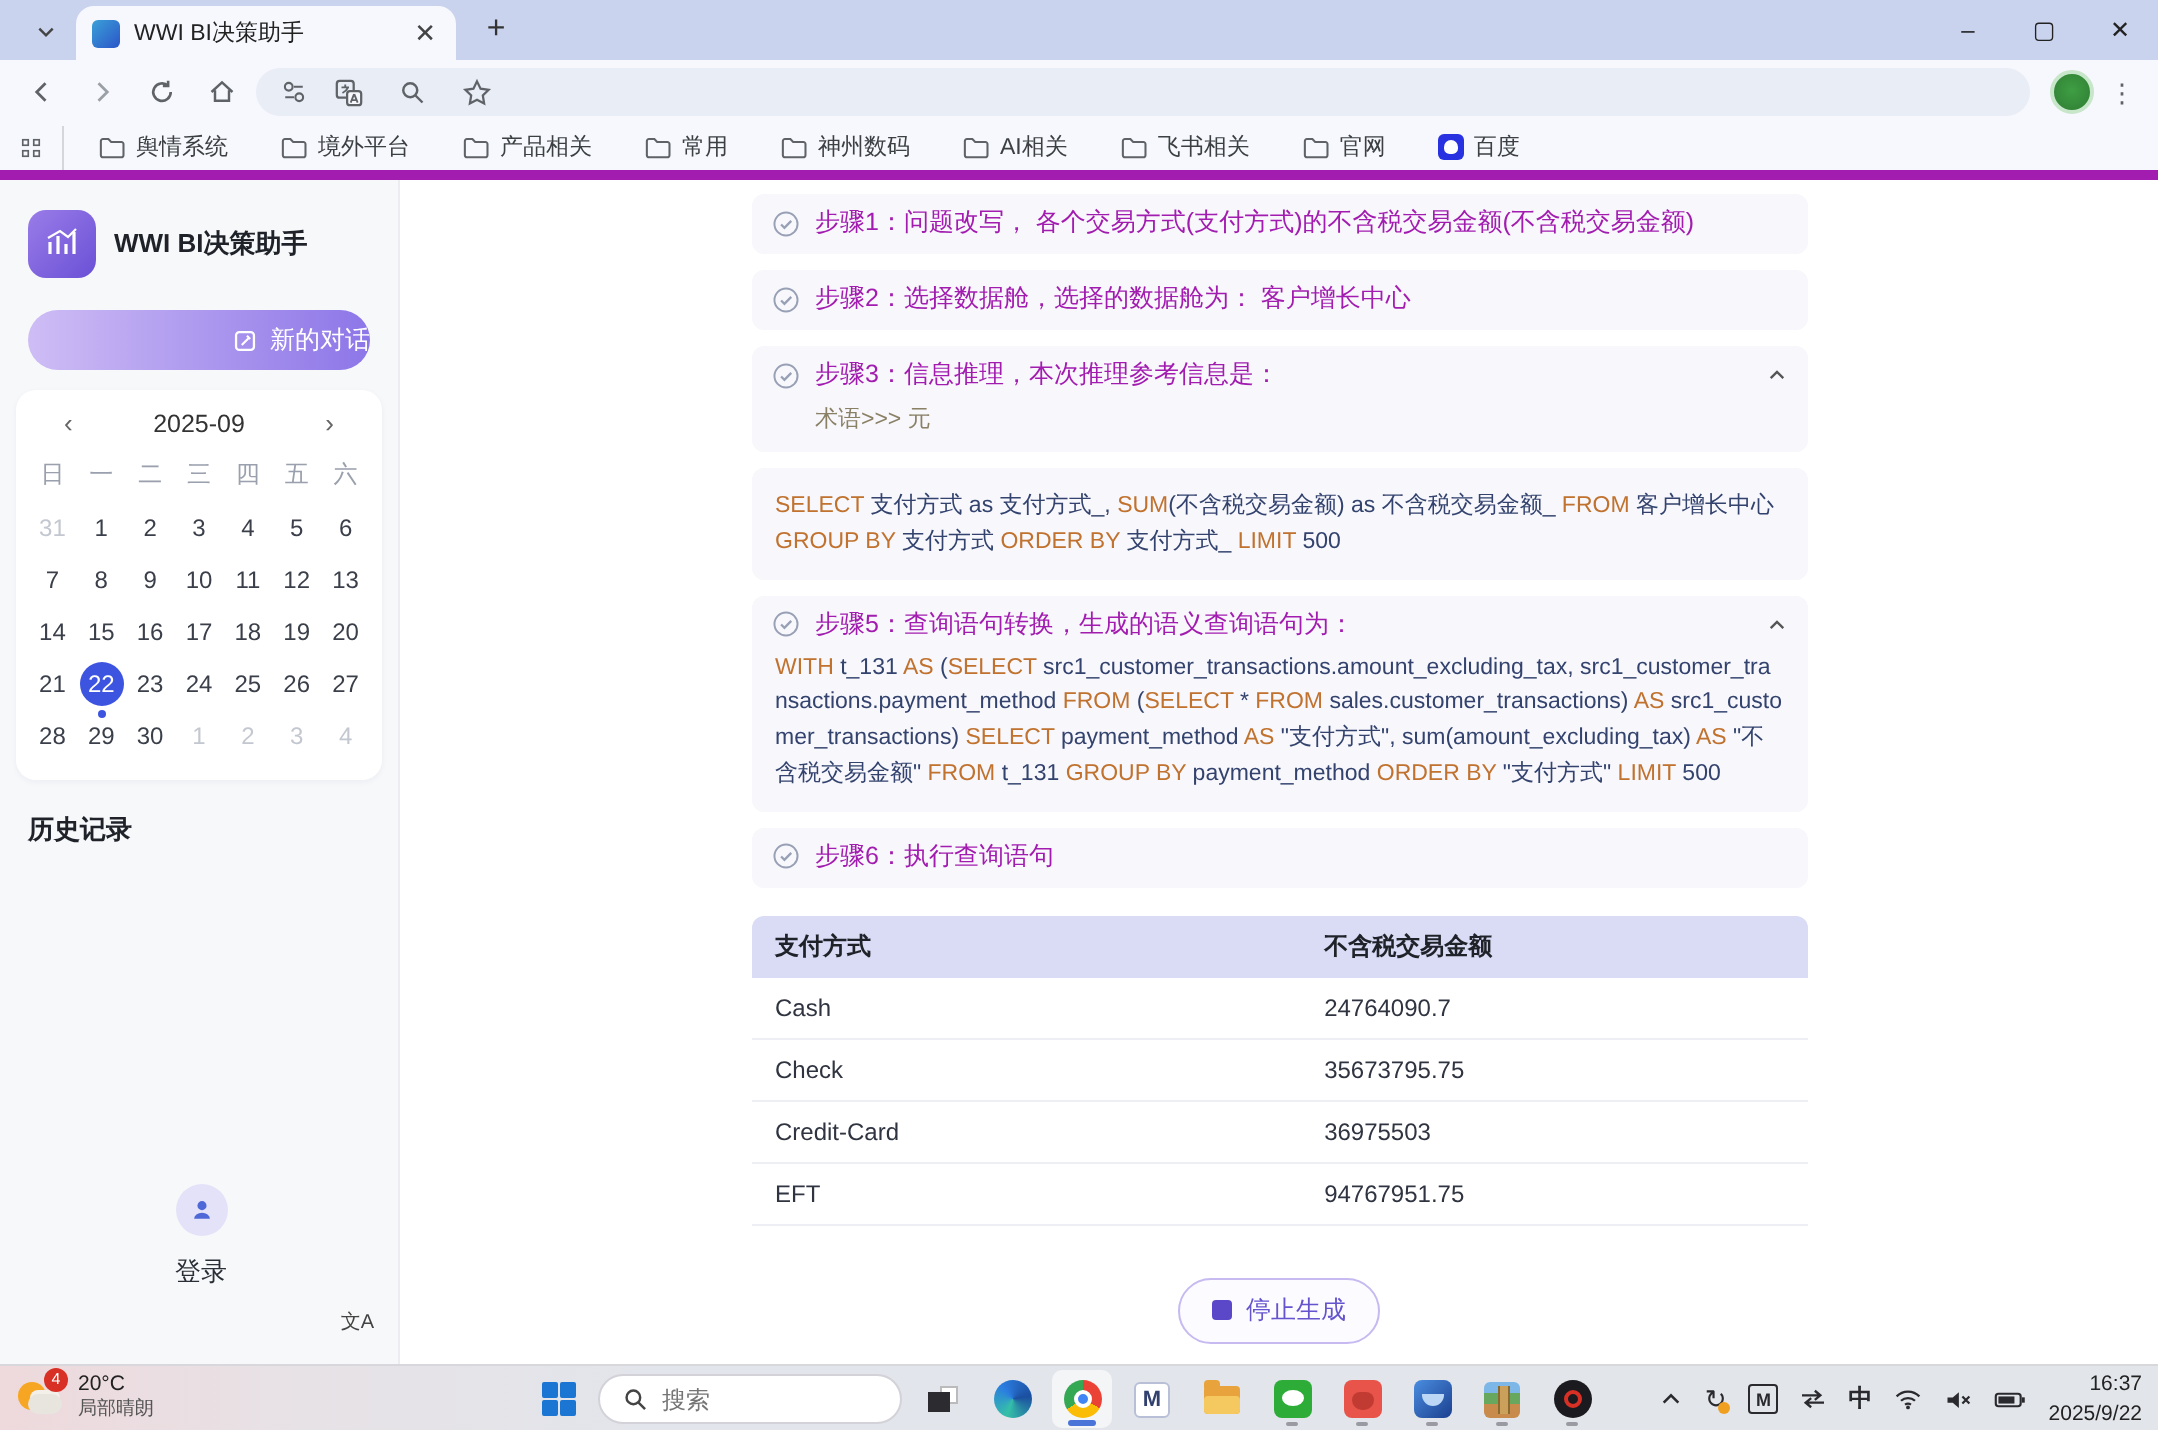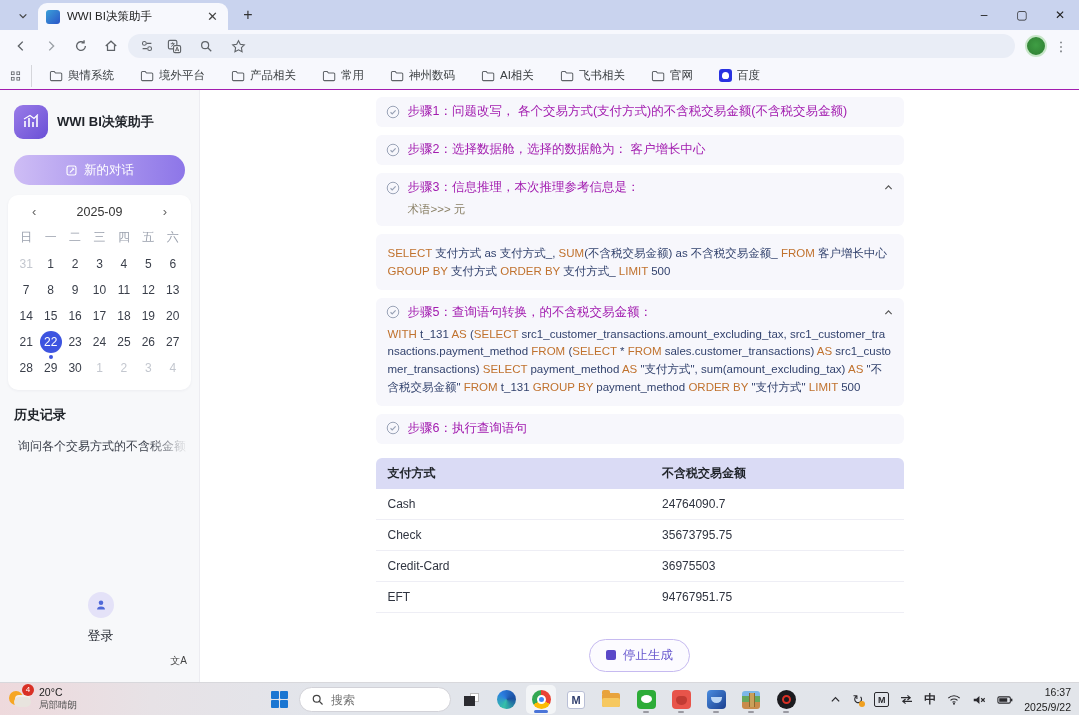--- a/index.html
+++ b/index.html
@@ -19,35 +19,35 @@
 
   .toolbar { height:32px; background:#f7f8fd; display:flex; align-items:center; padding:0 8px; gap:4px; }
   .nav-btn { width:26px; height:26px; border-radius:50%; display:flex; align-items:center; justify-content:center; color:#5f6368; flex:none; }
   .addr { flex:1; height:24px; background:#e9edf6; border-radius:12px; display:flex; align-items:center; padding:0 4px 0 12px; gap:8px; min-width:0; }
   .addr-site-icon { color:#5f6368; flex:none; }
   .addr-url { font-size:12px; color:#26282c; flex:1; white-space:nowrap; overflow:hidden; }
   .addr-ic { width:24px; height:22px; display:flex; align-items:center; justify-content:center; color:#5f6368; flex:none; }
   .avatar { width:22px; height:22px; border-radius:50%; background:radial-gradient(circle at 50% 45%,#3f9e44,#2e7d32); margin-left:6px; flex:none; border:2px solid #c8e6c9; }
   .kebab { width:20px; height:22px; display:flex; align-items:center; justify-content:center; color:#5f6368; font-size:13px; letter-spacing:0; }
 
-  .bookmarks { height:28px; background:#f7f8fd; border-bottom:1px solid #a21caf; display:flex; align-items:center; padding:0 10px; }
+  .bookmarks { height:28px; background:#f7f8fd; border-bottom:5px solid #a21caf; display:flex; align-items:center; padding:0 10px; }
   .apps-grid { width:22px; height:22px; display:flex; align-items:center; justify-content:center; color:#5f6368; margin-right:8px; border-right:1px solid #d5d6db; padding-right:10px; }
   .bm { display:flex; align-items:center; gap:5px; padding:3px 9px; border-radius:6px; }
   .bm-label { font-size:11.5px; color:#3c4043; white-space:nowrap; }
   .baidu-ic { width:13px; height:13px; border-radius:3px; background:#2932e1; position:relative; }
   .baidu-ic::after { content:""; position:absolute; left:3px; top:3px; width:7px; height:7px; border-radius:50% 50% 40% 40%; background:#fff; }
 
   
   .app { position:absolute; top:90px; left:0; right:0; bottom:33px; display:flex; }
 
   .sidebar { width:200px; background:#f7f8fa; border-right:1px solid #ececf1; position:relative; flex:none; }
   .logo-row { display:flex; align-items:center; gap:9px; padding:15px 14px 6px; }
   .logo { width:34px; height:34px; border-radius:9px; background:linear-gradient(135deg,#9a7ce8,#6a50d6); display:flex; align-items:center; justify-content:center; flex:none; }
   .app-title { font-size:13px; font-weight:bold; color:#1f2329; }
-  .new-chat { margin:10px 14px 4px; height:30px; border-radius:16px; background:linear-gradient(90deg,#cebdf5,#8d76e8); color:#fff; display:flex; align-items:center; justify-content:center; gap:6px; font-size:12.5px; }
+  .new-chat { margin:10px 14px 4px; height:30px; border-radius:16px; background:linear-gradient(90deg,#cebdf5,#8d76e8); color:#fff; display:flex; align-items:center; justify-content:flex-end; gap:6px; font-size:12.5px; }
   .calendar { margin:10px 8px 0; background:#fff; border-radius:10px; padding:9px 6px 10px; box-shadow:0 1px 3px rgba(40,40,80,.05); }
   .cal-head { display:flex; align-items:center; justify-content:space-between; padding:0 14px; font-size:12.5px; color:#333; }
   .cal-arrow { color:#666; font-size:13px; padding:0 4px; }
   .cal-grid { display:grid; grid-template-columns:repeat(7,1fr); row-gap:3px; margin-top:10px; text-align:center; font-size:12px; color:#3a3f4a; }
   .cal-wd { color:#9aa0ad; font-size:12px; padding-bottom:4px; }
   .cal-day { height:23px; line-height:23px; position:relative; }
   .cal-day.muted { color:#c3c7cf; }
   .cal-day.selected { color:#fff; }
   .cal-day.selected .day-pill { position:absolute; left:50%; top:0; transform:translateX(-50%); width:22px; height:22px; border-radius:50%; background:#3d54e0; z-index:0; }
   .cal-day.selected .day-num { position:relative; z-index:1; }
@@ -358,23 +358,20 @@
           <span class="cal-day"><span class="day-num">29</span></span>
           <span class="cal-day"><span class="day-num">30</span></span>
           <span class="cal-day muted"><span class="day-num">1</span></span>
           <span class="cal-day muted"><span class="day-num">2</span></span>
           <span class="cal-day muted"><span class="day-num">3</span></span>
           <span class="cal-day muted"><span class="day-num">4</span></span>
         </div>
     </div>
 
     <div class="hist-title">历史记录</div>
-    <div>
-        <div class="hist-item">询问各个交易方式的不含税金额</div>
-      </div>
 
     <div class="login-row">
       <div class="login-avatar">
         <svg width="14" height="14" viewBox="0 0 16 16">
             <circle cx="8" cy="5.5" r="2.6" fill="#4f68d8"></circle>
             <path d="M3.5 13 a4.5 3.4 0 0 1 9 0 Z" fill="#4f68d8"></path>
           </svg>
       </div>
       <span class="login-label">登录</span>
       <span class="lang-icon">文A</span>
@@ -427,21 +424,21 @@
             <div class="step-sql"><span class="sql-k">SELECT</span><span class="sql-t"> 支付方式 as 支付方式_, </span><span class="sql-k">SUM</span><span class="sql-t">(不含税交易金额) as 不含税交易金额_ </span><span class="sql-k">FROM</span><span class="sql-t"> 客户增长中心 </span><span class="sql-k">GROUP BY</span><span class="sql-t"> 支付方式 </span><span class="sql-k">ORDER BY</span><span class="sql-t"> 支付方式_ </span><span class="sql-k">LIMIT</span><span class="sql-t"> 500</span></div>
           </div>
           <div class="step-row">
             <div class="step-head">
               <span>
                 <svg width="14" height="14" viewBox="0 0 16 16">
                   <circle cx="8" cy="8" r="6.6" fill="none" stroke="#97a0b4" stroke-width="1.1"></circle>
                   <path d="M5.2 8.3 l1.9 1.9 L11 6.2" fill="none" stroke="#97a0b4" stroke-width="1.3"></path>
                 </svg>
               </span>
-              <span>步骤5：查询语句转换，的不含税交易金额：</span>
+              <span>步骤5：查询语句转换，生成的语义查询语句为：</span>
               <span class="step-chevron">
                 <svg width="11" height="11" viewBox="0 0 14 14">
                   <path d="M3 9 l4 -4 4 4" fill="none" stroke="#555" stroke-width="1.5"></path>
                 </svg>
               </span>
             </div>
             <div class="step-sql"><span class="sql-k">WITH</span><span class="sql-t"> t_131 </span><span class="sql-k">AS</span><span class="sql-t"> (</span><span class="sql-k">SELECT</span><span class="sql-t"> src1_customer_transactions.amount_excluding_tax, src1_customer_transactions.payment_method </span><span class="sql-k">FROM</span><span class="sql-t"> (</span><span class="sql-k">SELECT</span><span class="sql-t"> * </span><span class="sql-k">FROM</span><span class="sql-t"> sales.customer_transactions) </span><span class="sql-k">AS</span><span class="sql-t"> src1_customer_transactions) </span><span class="sql-k">SELECT</span><span class="sql-t"> payment_method </span><span class="sql-k">AS</span><span class="sql-t"> "支付方式", sum(amount_excluding_tax) </span><span class="sql-k">AS</span><span class="sql-t"> "不含税交易金额" </span><span class="sql-k">FROM</span><span class="sql-t"> t_131 </span><span class="sql-k">GROUP BY</span><span class="sql-t"> payment_method </span><span class="sql-k">ORDER BY</span><span class="sql-t"> "支付方式" </span><span class="sql-k">LIMIT</span><span class="sql-t"> 500</span></div>
           </div>
           <div class="step-row">
             <div class="step-head">

